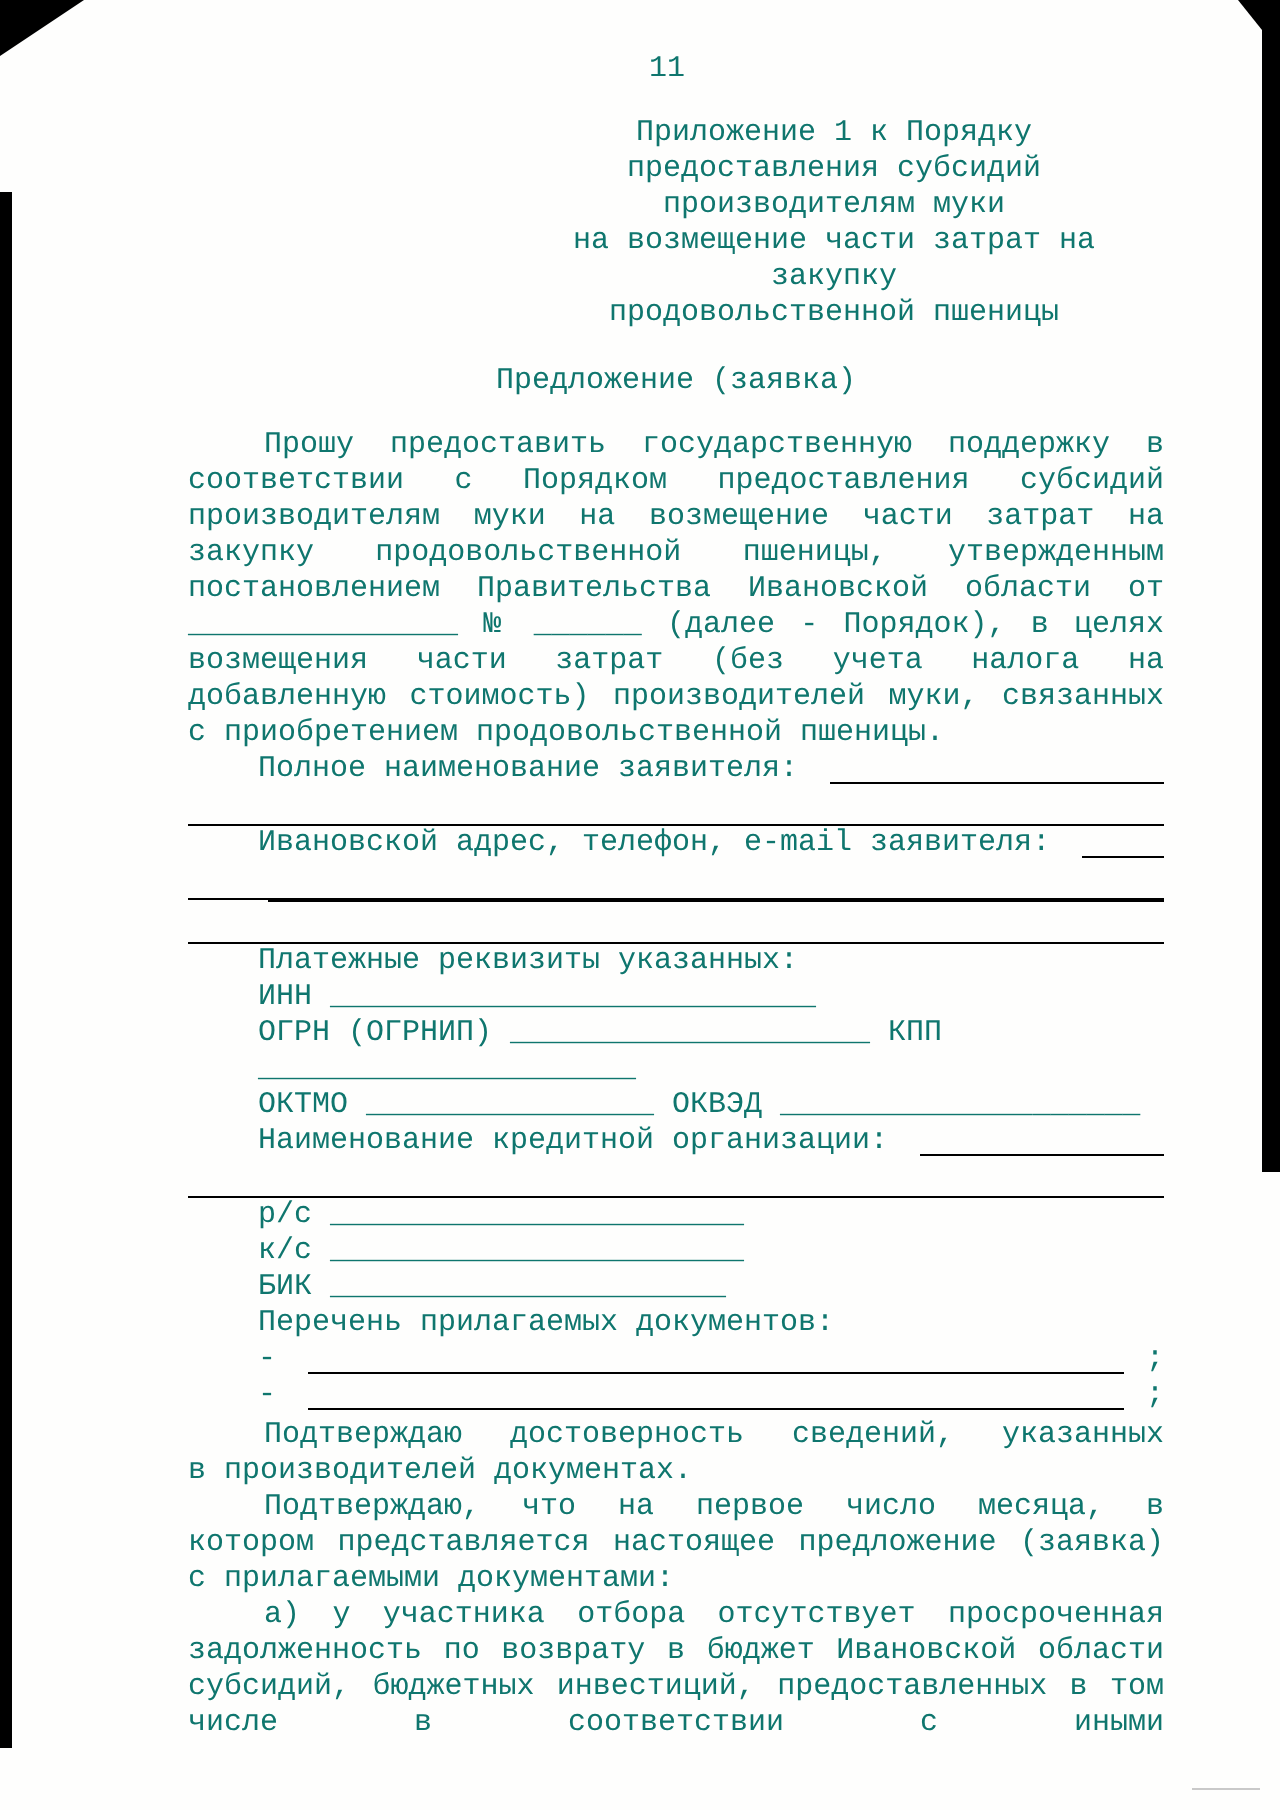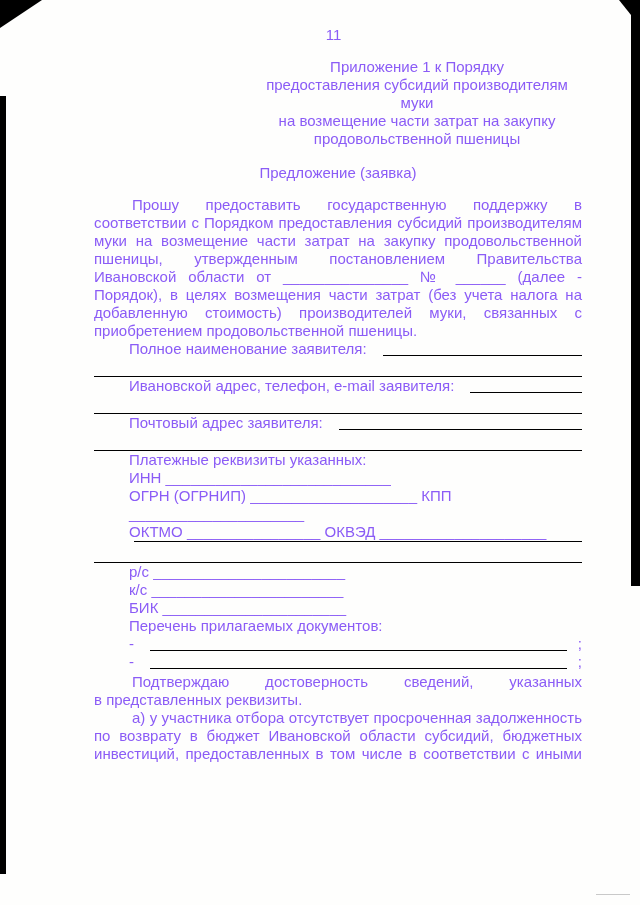--- a/index.html
+++ b/index.html
@@ -1,18 +1,18 @@
 <!DOCTYPE html>
 <html><head>
 <meta charset="utf-8">
 <style>
   html,body{margin:0;padding:0;}
   body{width:640px;height:905px;background:#ffffff;}
   .page{position:relative;width:640px;height:905px;background:#fefefdff;background:#fefefd;
-        font-family:Liberation Sans, sans-serif;color:#8b5cf6;overflow:hidden;}
+        font-family:Liberation Mono, monospace;color:#0f766e;overflow:hidden;}
   
   .corner-tl{position:absolute;top:0;left:0;width:0;height:0;
              border-top:28px solid #000;border-right:42px solid transparent;}
   .edge-right{position:absolute;top:0;right:0;width:9px;height:586px;background:#000;}
   .edge-right-taper{position:absolute;top:0;right:9px;width:0;height:0;
              border-top:15px solid #000;border-left:12px solid transparent;}
   .edge-left{position:absolute;top:96px;left:0;width:6px;height:778px;background:#000;}
   .mark-br{position:absolute;right:10px;bottom:10px;width:34px;height:0;border-bottom:1px solid #c9c9c9;}
   
   .page-number{position:absolute;top:26px;left:85px;right:58px;text-align:center;font-size:15px;}
@@ -64,31 +64,31 @@
     </div>
     <div class="blank"></div>
 
     <div class="frow ind">
       <span class="lbl">Ивановской адрес, телефон, e-mail заявителя:</span>
       <span class="fill"></span>
     </div>
     <div class="blank"></div>
 
     <div class="frow ind">
-      <span class="lbl">Почтовый адрес заявителя:</span>
       <span class="fill"></span>
     </div>
     <div class="blank"></div>
 
     <div class="ind">Платежные реквизиты указанных:</div>
     <div class="ind">ИНН ___________________________</div>
     <div class="ind">ОГРН (ОГРНИП) ____________________ КПП _____________________</div>
     <div class="ind">ОКТМО ________________ ОКВЭД ____________________</div>
 
     <div class="frow ind">
+      <span class="lbl">Наименование кредитной организации:</span>
       <span class="fill"></span>
     </div>
     <div class="blank"></div>
 
     <div class="ind">р/с _______________________</div>
     <div class="ind">к/с _______________________</div>
     <div class="ind">БИК ______________________</div>
 
     <div class="ind">Перечень прилагаемых документов:</div>
 
@@ -97,19 +97,20 @@
       <span class="fill"></span>
       <span class="lbl">;</span>
     </div>
     <div class="frow ind">
       <span class="lbl">-</span>
       <span class="fill"></span>
       <span class="lbl">;</span>
     </div>
 
     <div class="jline gap-top">Подтверждаю достоверность сведений, указанных</div>
-    <div>в представленных реквизиты.</div>
+    <div>в производителей документах.</div>
 
+    <div class="para0">Подтверждаю, что на первое число месяца, в котором представляется настоящее предложение (заявка) с прилагаемыми документами:</div>
 
     <div class="jpara">а) у участника отбора отсутствует просроченная задолженность по возврату в бюджет Ивановской области субсидий, бюджетных инвестиций, предоставленных в том числе в соответствии с иными</div>
 
   </div>
 </div>
 
 </body></html>

